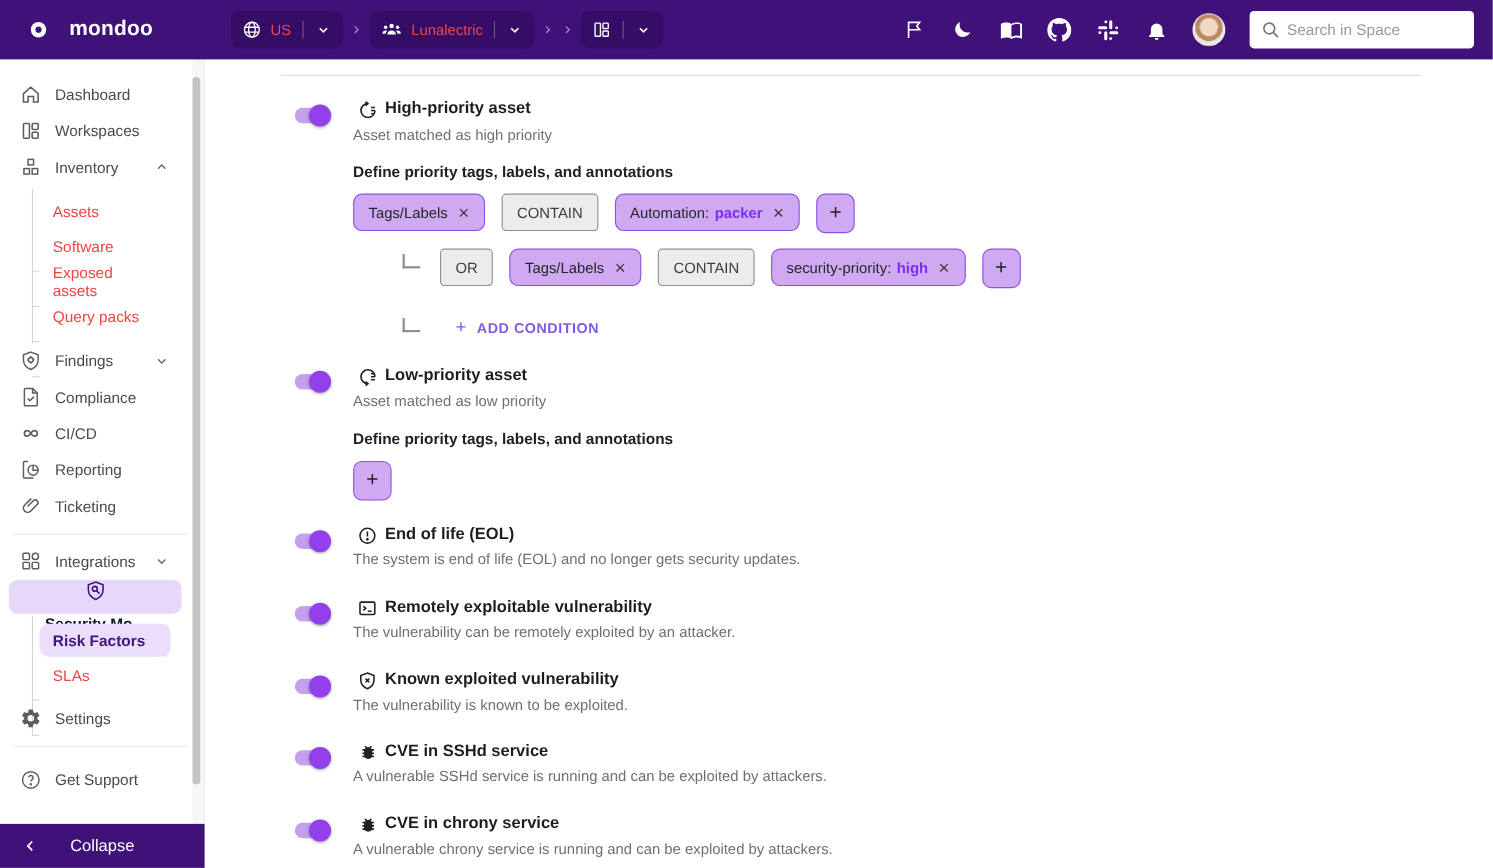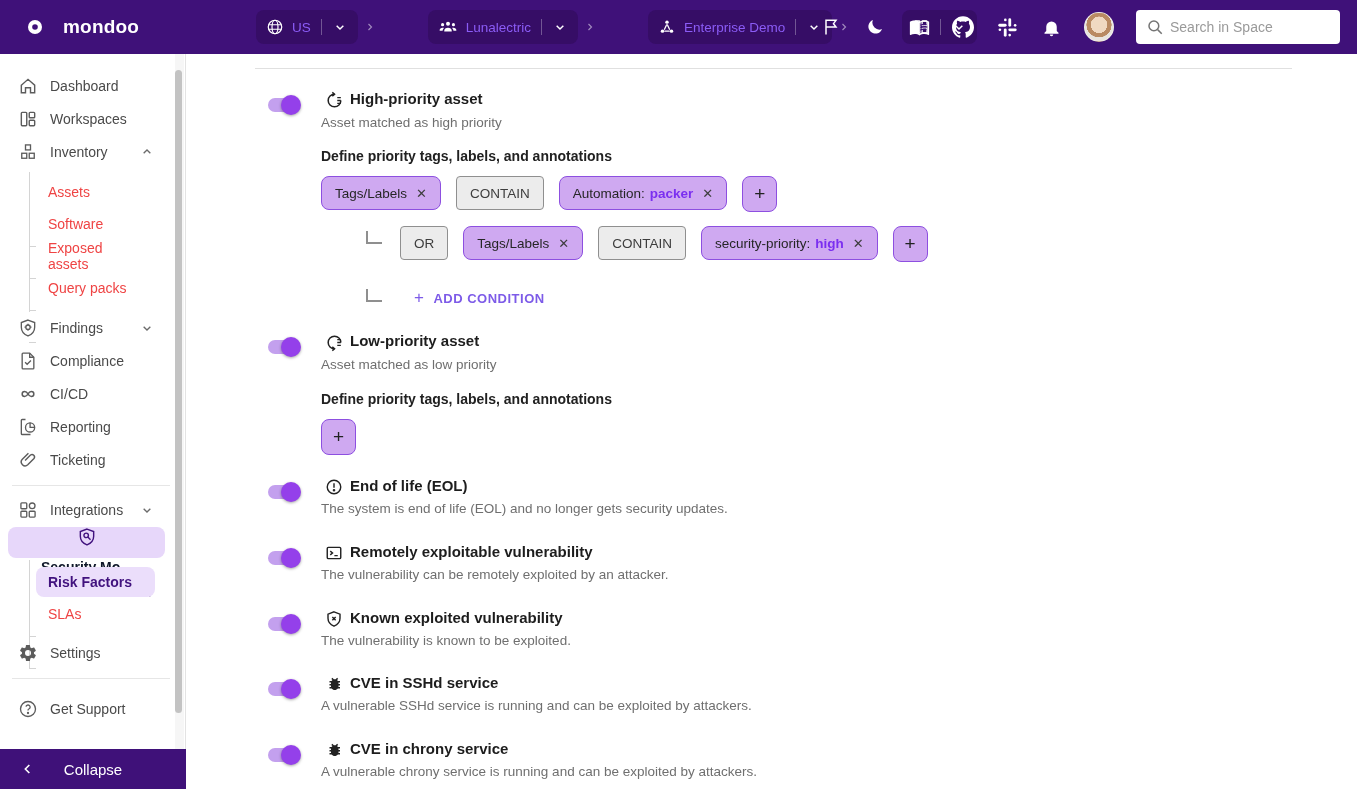--- a/index.html
+++ b/index.html
@@ -5,21 +5,21 @@
   * { margin:0; padding:0; box-sizing:border-box; }
   html,body { width:1357px; height:789px; overflow:hidden; background:#fff;
     font-family:"Liberation Sans", sans-serif; }
   .abs { position:absolute; }
 
   
   .topbar { position:absolute; left:0; top:0; width:1357px; height:54px; background:#3F1179; z-index:30; }
   .brand { position:absolute; left:14px; top:0; height:54px; display:flex; align-items:center; gap:7px; }
   .brand-word { color:#fff; font-size:19px; font-weight:bold; letter-spacing:.2px; }
   .crumbs { position:absolute; left:210px; top:10px; display:flex; align-items:center; gap:6px; }
-  .tchip { display:flex; align-items:center; height:34px; background:#360D66; border-radius:8px; padding:0 10px; color:#8b5cf6; font-size:13.5px; gap:8px; cursor:pointer;margin-left:46px; }
+  .tchip { display:flex; align-items:center; height:34px; background:#360D66; border-radius:8px; padding:0 10px; color:#ef4444; font-size:13.5px; gap:8px; cursor:pointer; }
   .tchip .tdiv { width:1px; height:16px; background:rgba(255,255,255,.3); margin:0 2px; }
   .crumb-sep { display:flex; align-items:center; opacity:.5; }
   .top-right { position:absolute; right:17px; top:0; height:54px; display:flex; align-items:center; gap:22px; }
   .tbtn { width:22px; height:22px; display:flex; align-items:center; justify-content:center; cursor:pointer; }
   .avatar { width:30px; height:30px; border-radius:50%; cursor:pointer;
     background:radial-gradient(circle at 50% 42%, #f0d9c2 0 38%, #b98a63 39% 58%, #e8e4de 59%); border:1px solid rgba(255,255,255,.4); }
   .searchbox { position:relative; width:204px; height:34px; background:#fff; border-radius:4px; }
   .searchbox svg { position:absolute; left:10px; top:8px; }
   .searchbox input { position:absolute; left:34px; top:0; width:165px; height:34px; border:none; outline:none; font-size:14px; color:#1d4ed8; background:transparent; font-family:"Liberation Sans",sans-serif; }
   .searchbox input::placeholder { color:#9a9a9a; }
@@ -105,33 +105,20 @@
       <span class="tdiv"></span>
       <svg width="16" height="16" viewBox="0 0 24 24" fill="none" stroke="#fff" stroke-width="2.2">
           <path d="M7 10l5 5 5-5"></path>
         </svg>
     </div>
     <span class="crumb-sep">
       <svg width="12" height="12" viewBox="0 0 24 24" fill="none" stroke="#fff" stroke-width="2.4">
           <path d="M9 6l6 6-6 6"></path>
         </svg>
     </span>
-    <div class="tchip">
-      <svg width="18" height="18" viewBox="0 0 24 24" fill="#fff">
-        <circle cx="12" cy="5.5" r="2.3"></circle>
-          <circle cx="6" cy="17.5" r="2.3"></circle>
-          <circle cx="18" cy="17.5" r="2.3"></circle>
-        <path d="M11.2 7.8l-3.6 7.4 1.5.8 3.6-7.4zM12.8 7.8l3.6 7.4-1.5.8-3.6-7.4zM8.5 18.3h7v-1.6h-7z"></path>
-      </svg>
-      <span>Enterprise Demo</span>
-      <span class="tdiv"></span>
-      <svg width="16" height="16" viewBox="0 0 24 24" fill="none" stroke="#fff" stroke-width="2.2">
-          <path d="M7 10l5 5 5-5"></path>
-        </svg>
-    </div>
     <span class="crumb-sep">
       <svg width="12" height="12" viewBox="0 0 24 24" fill="none" stroke="#fff" stroke-width="2.4">
           <path d="M9 6l6 6-6 6"></path>
         </svg>
     </span>
     <div class="tchip">
       <svg width="18" height="18" viewBox="0 0 24 24" fill="none" stroke="#fff" stroke-width="1.7">
         <rect x="4" y="4" width="6.5" height="16" rx="1"></rect>
           <rect x="13.5" y="4" width="6.5" height="6.5" rx="1"></rect>
           <rect x="13.5" y="13.5" width="6.5" height="6.5" rx="1"></rect>

